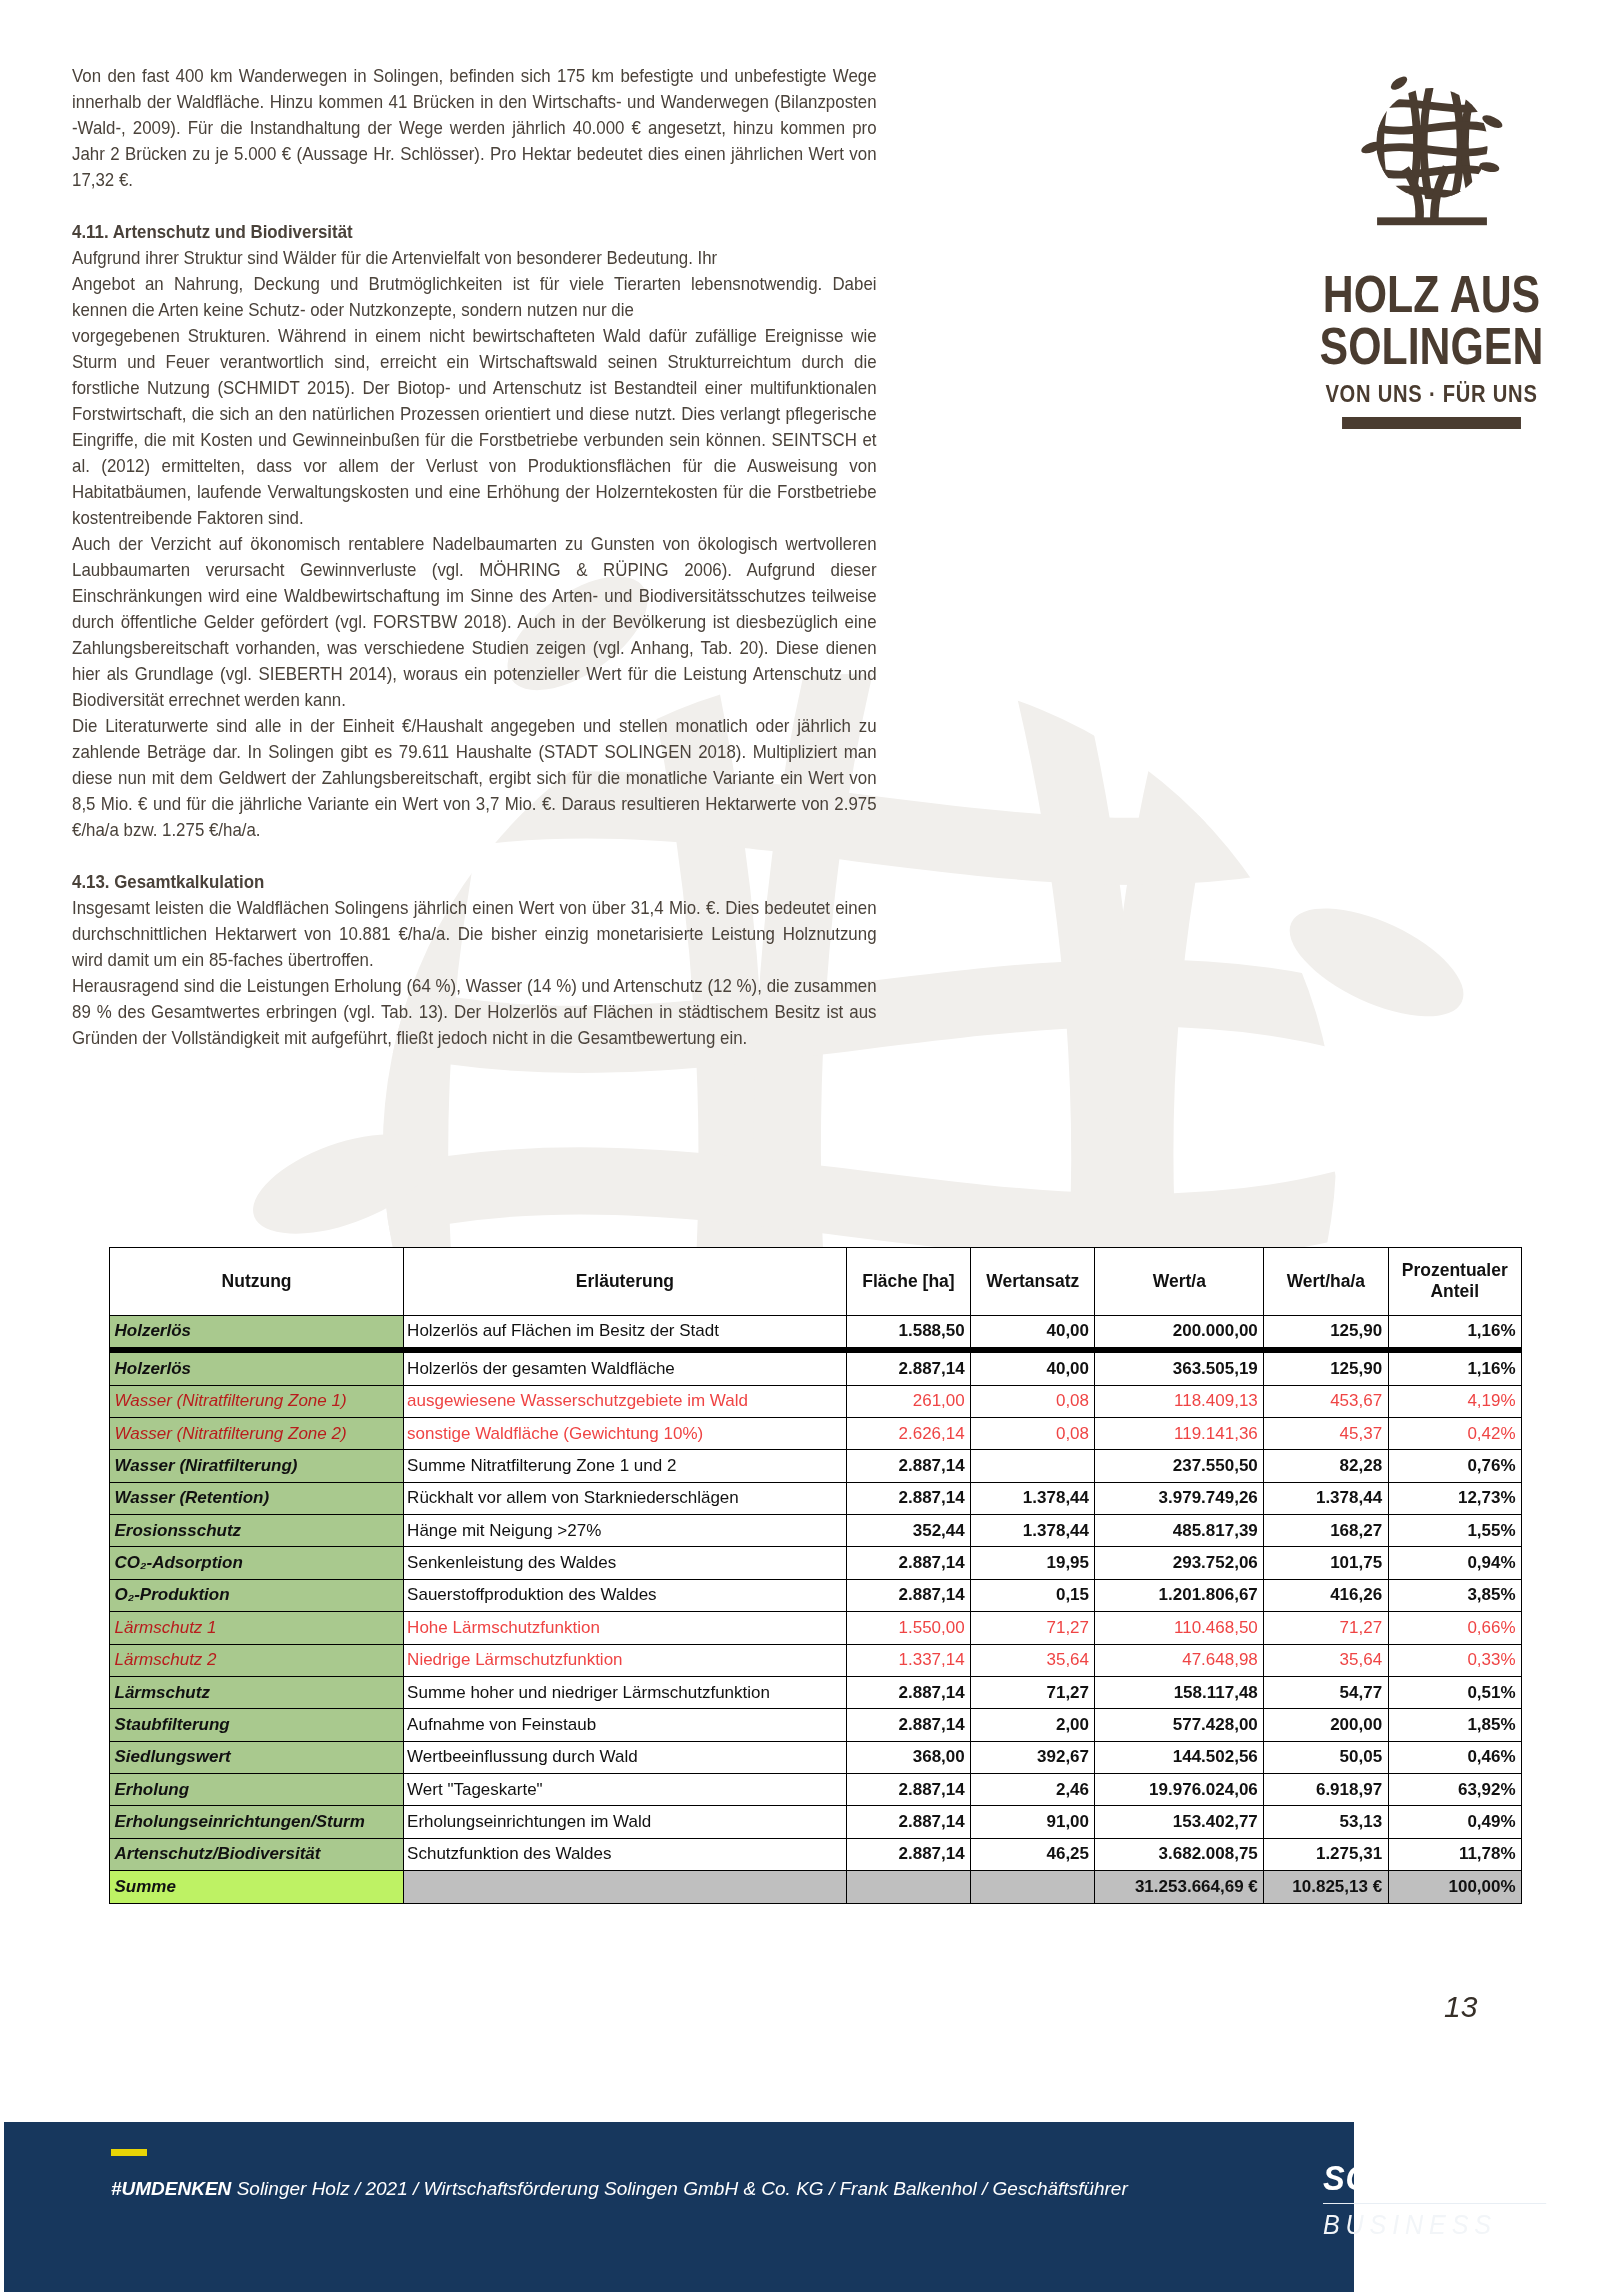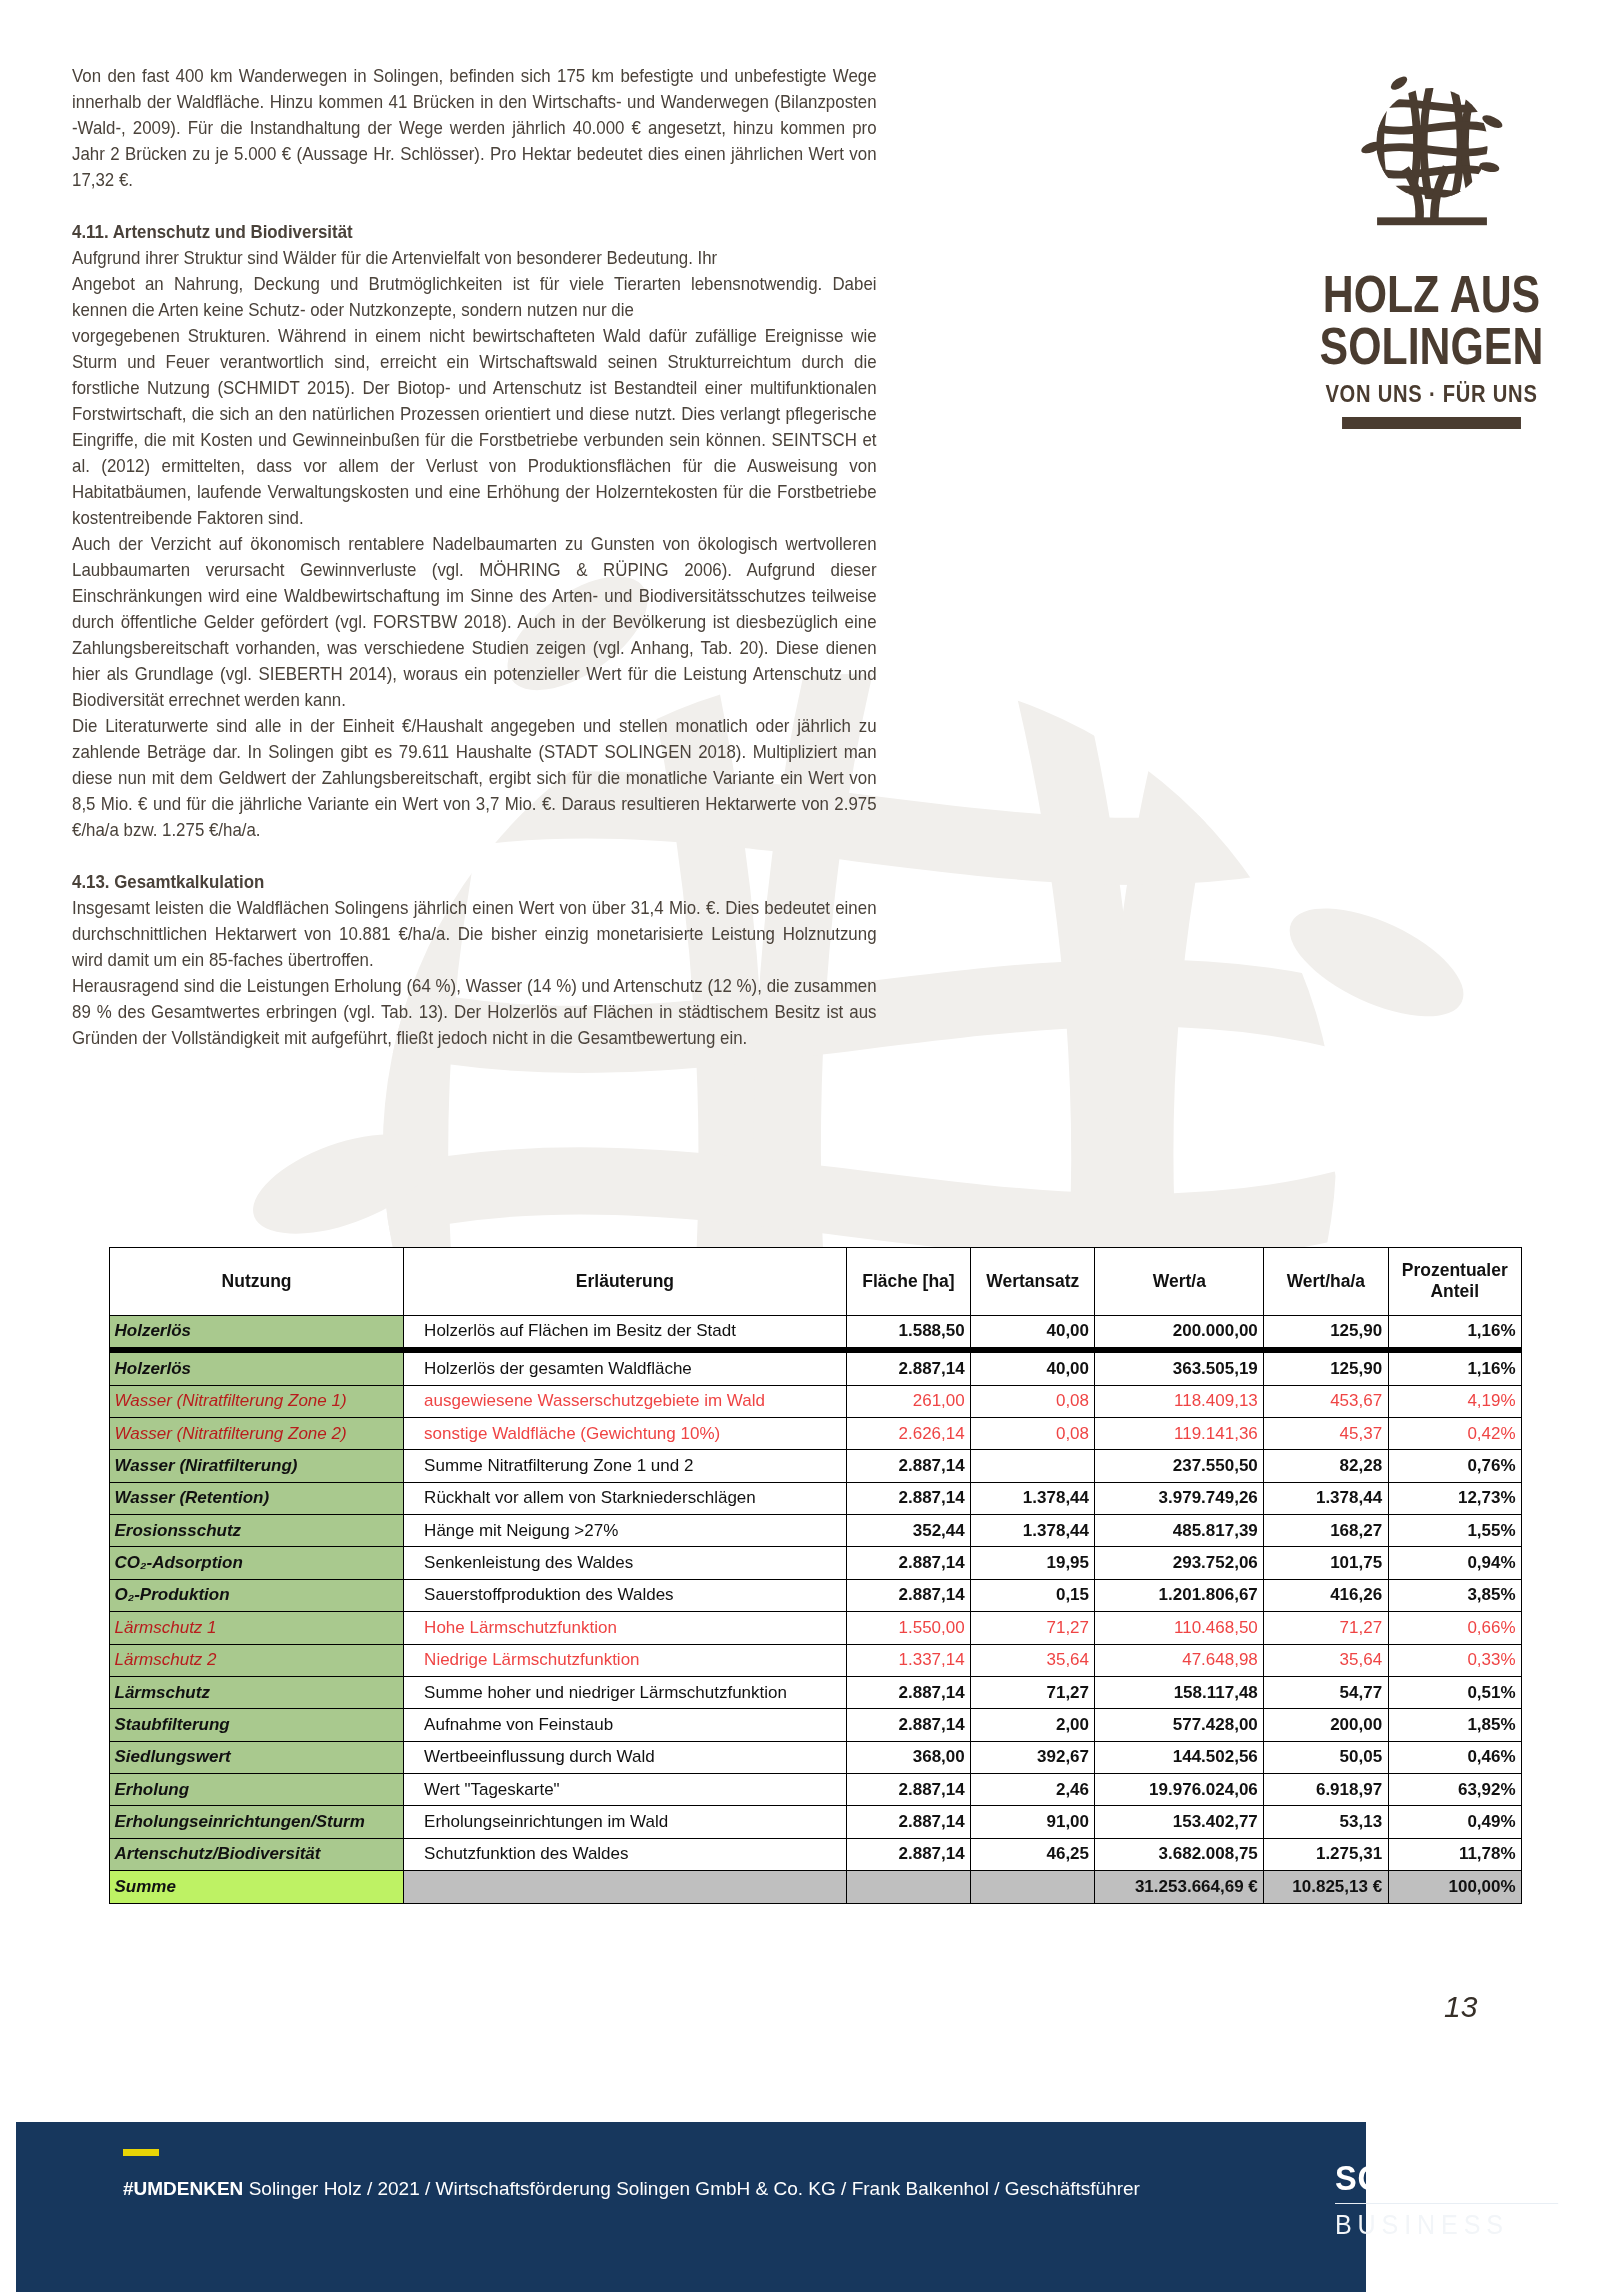--- a/index.html
+++ b/index.html
@@ -21,33 +21,33 @@
   .logo-line3{font-size:24px;margin-top:9px;letter-spacing:0.9px;}
   .logo-bar{height:11.6px;background:#4a3c30;width:213px;margin:10.7px auto 0 auto;}
   
   .table-wrap{position:absolute;left:109px;top:1247px;z-index:1;}
   table.value-table{border-collapse:collapse;table-layout:fixed;width:1413px;background:#fff;
         font-size:17px;color:#111;}
   .value-table th{border:1.8px solid #000;background:#fff;font-weight:bold;text-align:center;
         padding:5.4px 3.6px;height:56px;font-size:17.5px;line-height:1.2;}
   .value-table td{border:1.8px solid #000;padding:2.7px 5.4px;height:26px;overflow:hidden;white-space:nowrap;}
   .value-table td.c-label{background:#a9c98e;text-align:left;padding-left:4.5px;font-style:italic;}
-  .value-table td.c-desc{text-align:left;padding-left:20px;margin-left:29px;}
+  .value-table td.c-desc{text-align:left;padding-left:3px;margin-left:29px;}
   .value-table td.c-num{text-align:right;}
   tr.strong td.c-label,tr.strong td.c-num{font-weight:bold;}
   tr.muted td{color:#ef4444;}
   tr.muted td.c-label{color:#b91c1c;}
   tr.sep-below td{border-bottom:6.3px solid #000;}
   tr.sum td{background:#bfbfbf;font-weight:bold;}
   tr.sum td.c-label{background:#bef264;margin-top:29px;}
   
   .pagenum{position:absolute;left:1444px;top:1990px;z-index:1;font-style:italic;
            font-size:30px;color:#362f28;}
   
-  .footer{position:absolute;left:16px;bottom:0;width:1350px;height:171px;background:#17375d;z-index:2;}
+  .footer{position:absolute;left:4px;bottom:0;width:1350px;height:171px;background:#17375d;z-index:2;font-style:italic;}
   .f-left{position:absolute;left:107px;top:27px;color:#fff;}
   .f-dash{width:36px;height:7.2px;background:#e8d406;margin-bottom:21.5px;}
   .f-line{font-size:19px;white-space:nowrap;}
   .f-line .tag{font-weight:bold;}
   .f-brand{position:absolute;left:1319px;top:36px;width:240px;color:#fff;transform:scaleX(0.93);transform-origin:0 0;}
   .f-brand-top{font-size:35px;font-weight:bold;letter-spacing:0.9px;padding-bottom:5.4px;
                border-bottom:1.8px solid #e8eef4;}
   .f-brand-bottom{font-size:27px;letter-spacing:6.3px;margin-top:5.4px;font-weight:normal;color:#f2f5f8;}
 </style>
 </head>

